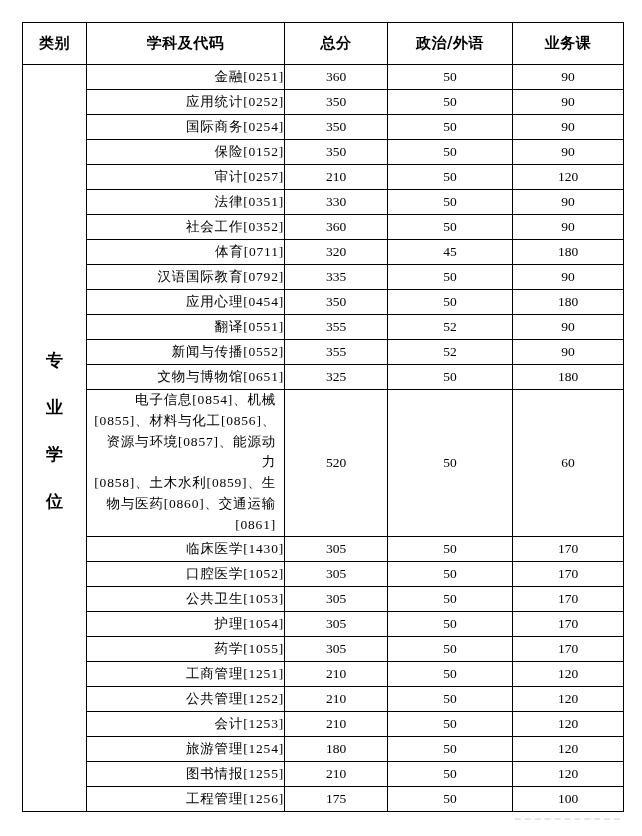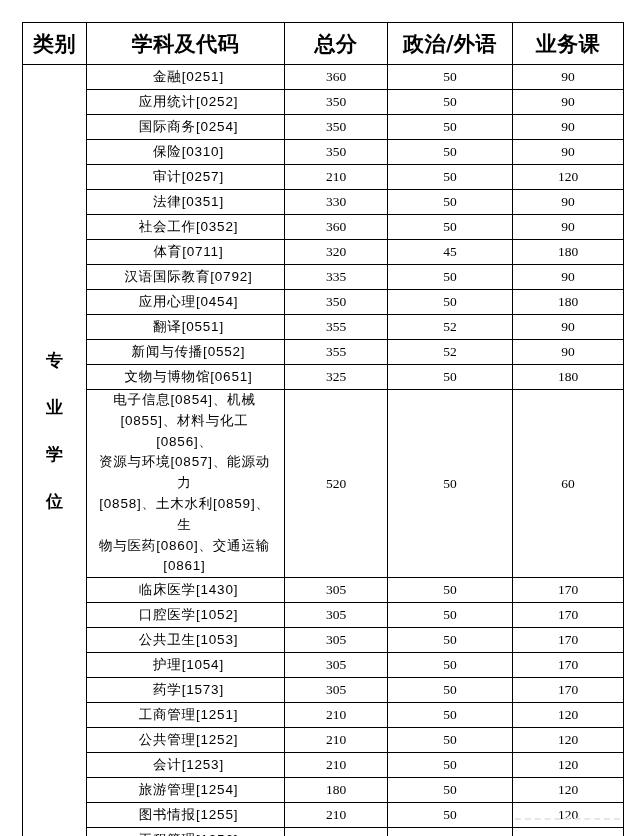--- a/index.html
+++ b/index.html
@@ -31,36 +31,36 @@
     col.c-cat { width: 64px; }
     col.c-subj { width: 198px; }
     col.c-total { width: 103px; }
     col.c-pol { width: 125px; }
     col.c-biz { width: 111px; }
 
     th.hdr {
       height: 41px;
       font-family: "DejaVu Sans", "Liberation Sans", sans-serif;
       font-weight: bold;
-      font-size: 21px;
+      font-size: 15px;
       text-align: center;
       letter-spacing: 0.5px;
     }
     tr.row td {
       height: 24px;
       font-size: 13.5px;
     }
     tr.row-multi td {
       height: 125px;
       margin-left: 16px;
     }
     td.subj {
-      text-align: center;
+      text-align: right;
       padding-left: 6px !important;
-      font-family: Liberation Sans, sans-serif;
+      font-family: Liberation Serif, serif;
       font-size: 12.5px;
       letter-spacing: 0.8px;
     }
     td.subj.multi {
       line-height: 20.8px;
       padding-right: 8px !important;
       white-space: pre-line;
     }
     td.num {
       text-align: center;
@@ -139,21 +139,21 @@
         <td class="num">50</td>
         <td class="num">90</td>
       </tr>
       <tr class="row">
         <td class="subj">国际商务[0254]</td>
         <td class="num">350</td>
         <td class="num">50</td>
         <td class="num">90</td>
       </tr>
       <tr class="row">
-        <td class="subj">保险[0310]</td>
+        <td class="subj">保险[0152]</td>
         <td class="num">350</td>
         <td class="num">50</td>
         <td class="num">90</td>
       </tr>
       <tr class="row">
         <td class="subj">审计[0257]</td>
         <td class="num">210</td>
         <td class="num">50</td>
         <td class="num">120</td>
       </tr>
@@ -234,21 +234,21 @@
         <td class="num">50</td>
         <td class="num">170</td>
       </tr>
       <tr class="row">
         <td class="subj">护理[1054]</td>
         <td class="num">305</td>
         <td class="num">50</td>
         <td class="num">170</td>
       </tr>
       <tr class="row">
-        <td class="subj">药学[1573]</td>
+        <td class="subj">药学[1055]</td>
         <td class="num">305</td>
         <td class="num">50</td>
         <td class="num">170</td>
       </tr>
       <tr class="row">
         <td class="subj">工商管理[1251]</td>
         <td class="num">210</td>
         <td class="num">50</td>
         <td class="num">120</td>
       </tr>

